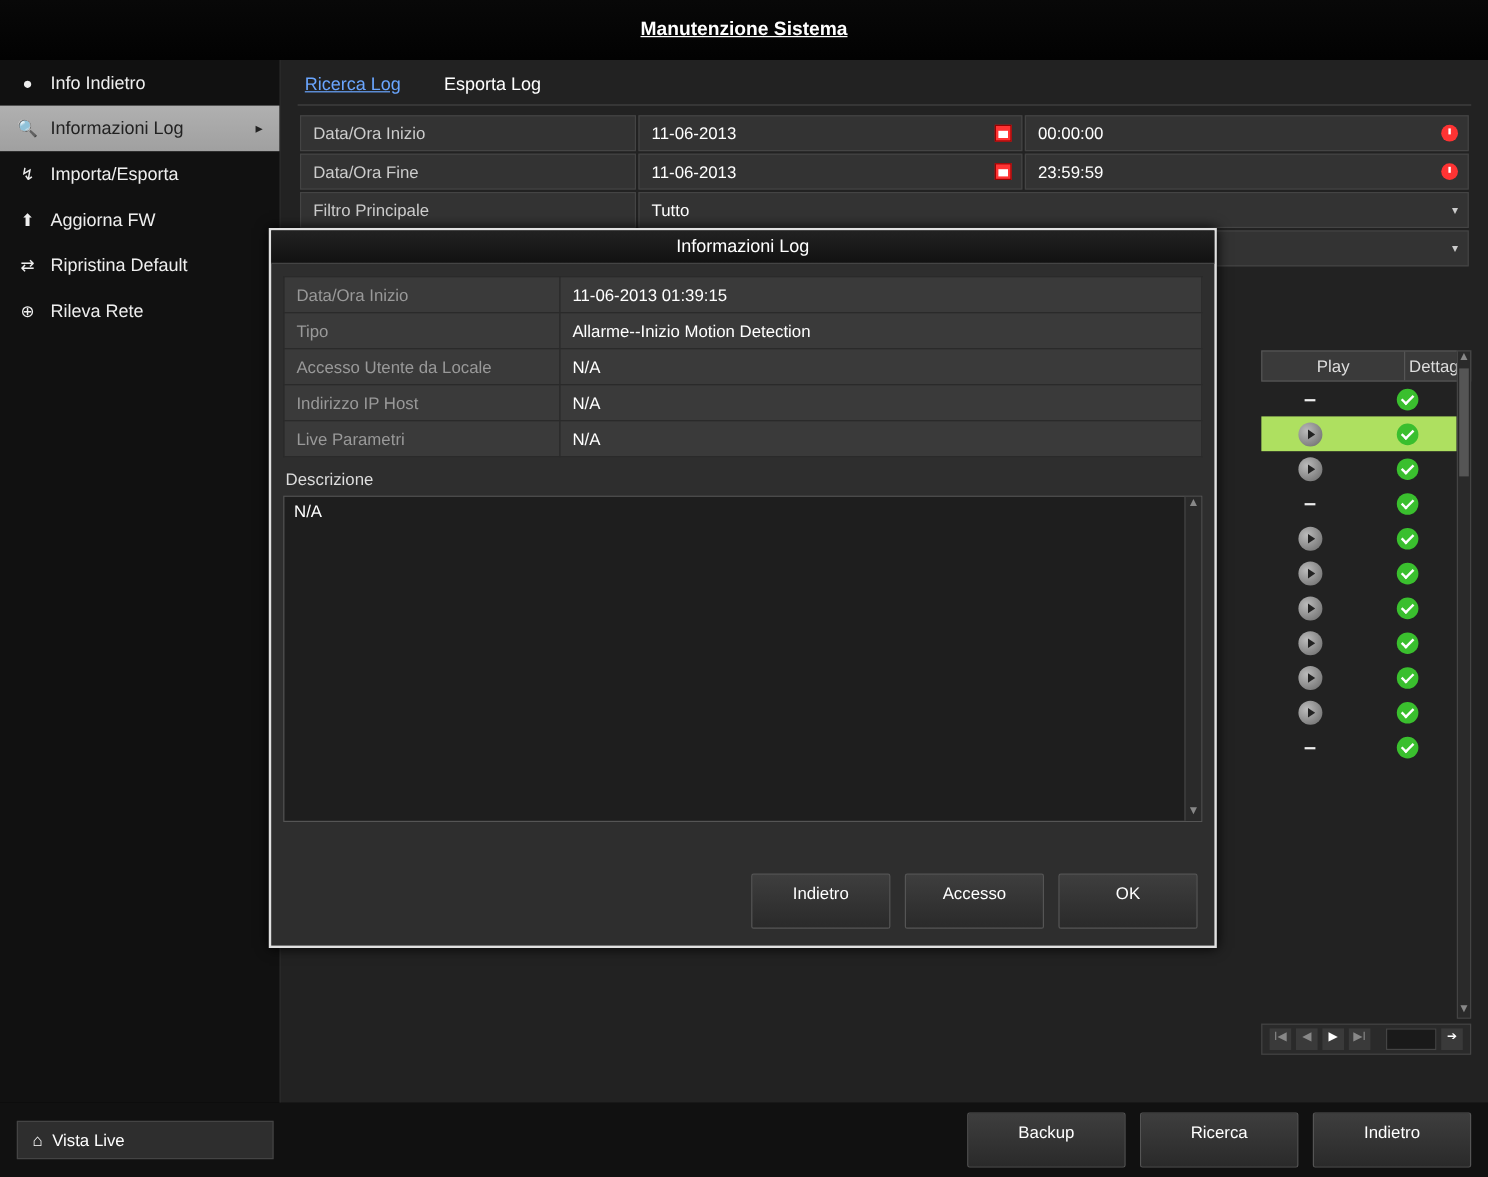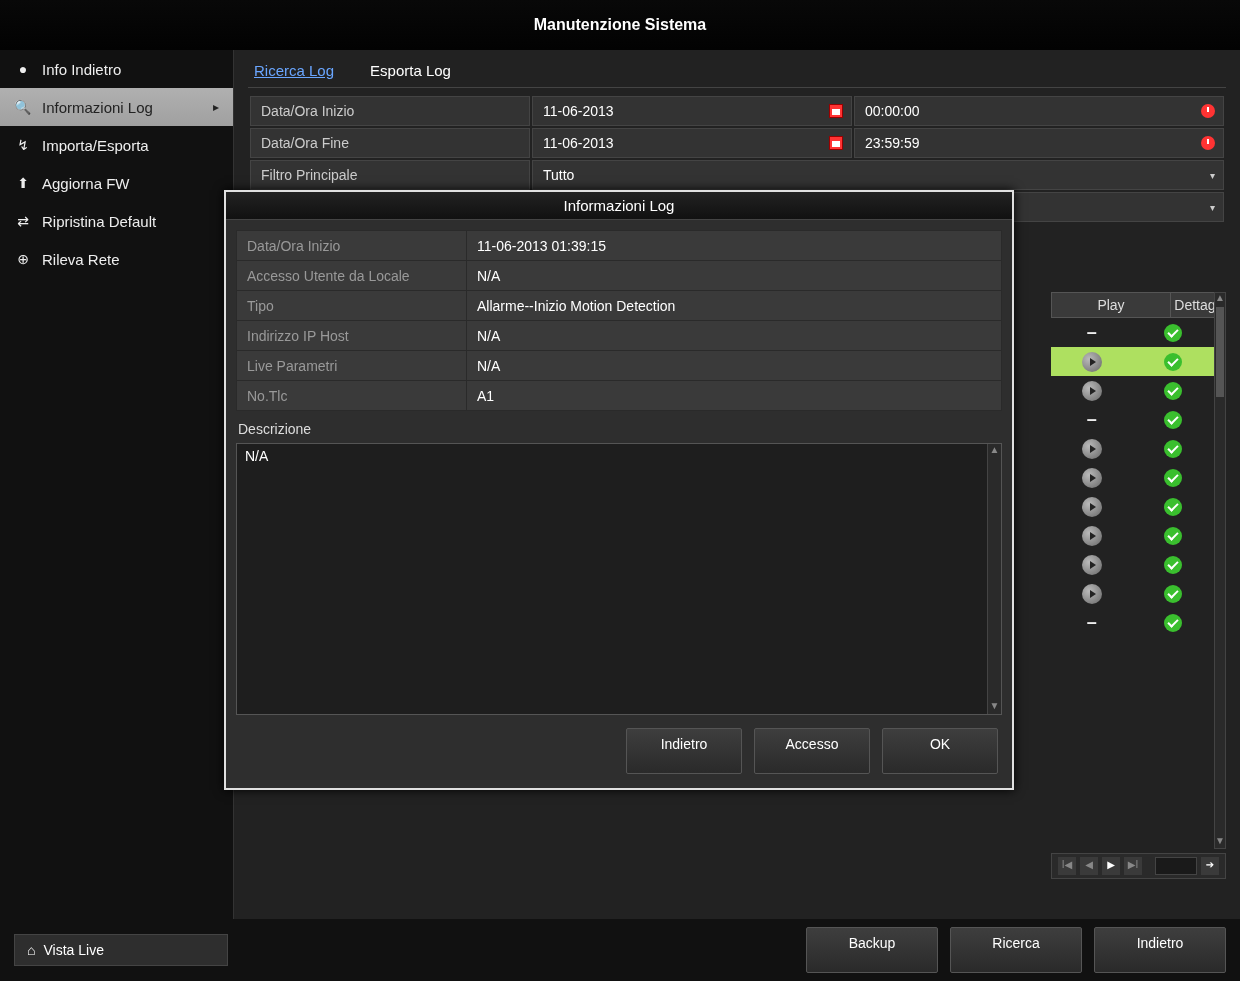--- a/index.html
+++ b/index.html
@@ -1,19 +1,19 @@
 <!DOCTYPE html>
 <html><head>
 <meta charset="utf-8">
 <style>
 * { box-sizing: border-box; margin: 0; padding: 0; font-family: Arial, sans-serif; }
 body { background:#000; width:1240px; height:981px; overflow:hidden; color:#fff; font-size:14px; }
 
 .window { width:1240px; height:981px; background:#000; position:relative; }
-.titlebar { height:66px; background:linear-gradient(#080808,#000); text-align:center; line-height:50px; font-size:16px; font-weight:bold;}
+.titlebar { height:66px; background:linear-gradient(#080808,#000); text-align:center; line-height:50px; font-size:16px; font-weight:bold;text-decoration:underline;}
 .content { position:absolute; top:50px; left:0; right:0; bottom:62px; display:flex;}
 .sidebar { width:234px; background:#111; border-right:1px solid #333; overflow:hidden; }
 .sidebar-item { display:flex; align-items:center; gap:10px; height:38px; padding:0 14px; color:#eee; font-size:15px; cursor:pointer; }
 .sidebar-item.selected { background:linear-gradient(#b0b0b0,#a0a0a0); color:#222; }
 .sidebar-item .arrow { margin-left:auto; font-size:12px;}
 .sidebar-item .icn { width:18px; text-align:center; font-size:14px; }
 
 .main { flex:1; background:#222; padding:10px 14px 0 14px; position:relative; }
 .tabs { height:28px; display:flex; gap:36px; padding-left:6px; border-bottom:1px solid #444;}
 .tab { color:#fff; font-size:15px; padding:2px 0; cursor:pointer;}
@@ -277,38 +277,34 @@
   <div class="modal-back">
     <div class="modal-title">Informazioni Log</div>
     <div class="modal-body">
       <table class="info-table">
         <tbody>
             <tr>
               <td class="lbl">Data/Ora Inizio</td>
             <td class="val">11-06-2013 01:39:15</td>
             </tr>
         <tr>
+              <td class="lbl">Tipo</td>
+            <td class="val">Allarme--Inizio Motion Detection</td>
+            </tr>
+        <tr>
               <td class="lbl">Accesso Utente da Locale</td>
             <td class="val">N/A</td>
-            </tr>
-        <tr>
-              <td class="lbl">Tipo</td>
-            <td class="val">Allarme--Inizio Motion Detection</td>
             </tr>
         <tr>
               <td class="lbl">Indirizzo IP Host</td>
             <td class="val">N/A</td>
             </tr>
         <tr>
               <td class="lbl">Live Parametri</td>
             <td class="val">N/A</td>
-            </tr>
-        <tr>
-              <td class="lbl">No.Tlc</td>
-            <td class="val">A1</td>
             </tr>
       </tbody>
         </table>
       <div class="desc-lbl">Descrizione</div>
       <div class="desc-box">
         <span>N/A</span>
         <div class="desc-scroll">
           <div class="arr" style="top:0">▲</div>
           <div class="arr" style="bottom:0">▼</div>
         </div>

